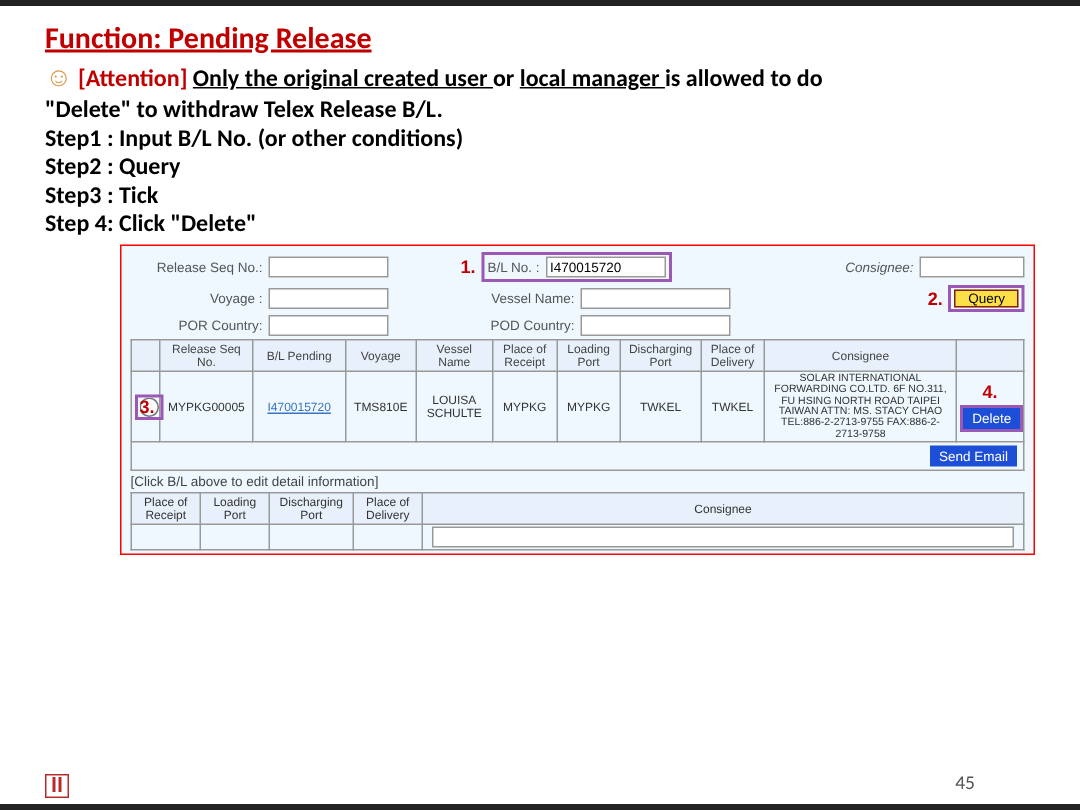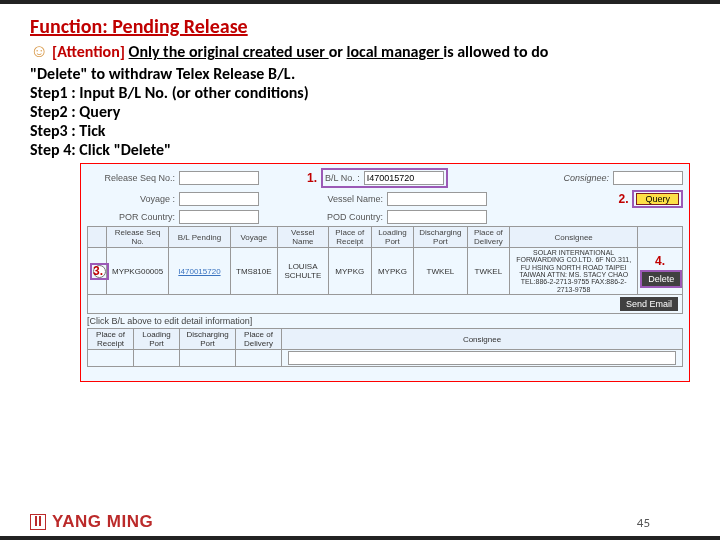--- a/index.html
+++ b/index.html
@@ -7,29 +7,29 @@
   .top-stripe { width:100%; height:4px; background:#222; }
   .content { padding: 10px 30px 0 30px; }
   .func-title { color:#c00000; font-weight:bold; font-size:20px; text-decoration:underline; }
   .attn-line { font-size:16px; font-weight:bold; margin-top:2px; }
   .attn-line .emoji { color:#d99a4a; font-size:18px; }
   .attn-line .red { color:#c00000; }
   .attn-line .ul { text-decoration:underline; }
   .step { font-size:16px; font-weight:bold; }
   .app-wrap { border:1px solid #ff0000; margin:4px 30px 0 80px; background:#eff8ff; font-family: Arial, sans-serif; font-size:9px; position:relative; }
   .app-title { background:#2a66b8; color:#ffe600; font-weight:bold; text-align:center; font-size:10px; padding:1px 0; }
-  .form-area { padding:4px 6px 14px 6px; color:#333; }
+  .form-area { padding:4px 6px 2px 6px; color:#333; }
   .form-row { display:flex; align-items:center; margin-bottom:2px; gap:4px; }
   .lbl { text-align:right; font-size:9px; color:#555; }
   .w1 { width:88px; } .w2 { width:70px; } .w3 { width:66px;font-style:italic; }
   .fld { border:1px solid #999; background:#fff; height:14px; font-size:9px; padding:0 2px; }
   .fld80 { width:80px; } .fld70 { width:70px; } .fld100 { width:100px; }
   .ann-red { color:#c00000; font-weight:bold; font-size:12px; }
   .hl-purple { border:2px solid #9b59b6; display:inline-flex; align-items:center; padding:1px 2px; gap:4px; }
-  .btn { background:#404040; color:#fff; border:none; font-size:9px; padding:2px 6px; cursor:pointer; }
+  .btn { background:#1d4ed8; color:#fff; border:none; font-size:9px; padding:2px 6px; cursor:pointer; }
   .grid { width:100%; border-collapse:collapse; font-size:8px; color:#333; table-layout:fixed; }
   .grid th, .grid td { border:1px solid #999; padding:1px 2px; vertical-align:middle; text-align:center; }
   .grid th { background:#e8f1fb; color:#444; font-weight:normal; }
   .hint { color:#444; font-size:9px; padding:2px 0; font-style:normal; }
   .grid2 { width:100%; border-collapse:collapse; font-size:8px; color:#333; table-layout:fixed; margin-top:0; }
   .grid2 th, .grid2 td { border:1px solid #999; padding:1px 2px; text-align:center; height:14px; }
   .grid2 th { background:#e8f1fb; font-weight:normal; }
   .save-row { text-align:right; padding:2px 6px; }
   .footer { position:absolute; bottom:8px; left:30px; display:flex; align-items:center; gap:6px; }
   .logo-box { width:16px; height:16px; border:1.5px solid #bb2a2a; position:relative; }
@@ -177,15 +177,14 @@
         <td><input class="fld" style="width: 98%;"></td>
       </tr>
     </tbody>
       </table>
   </div>
 </div>
 
 <div class="page-no">45</div>
 <div class="footer">
   <span class="logo-box"></span>
-  <span class="brand">YANG MING</span>
 </div>
 <div class="bottom-stripe"></div>
 
 </body></html>

